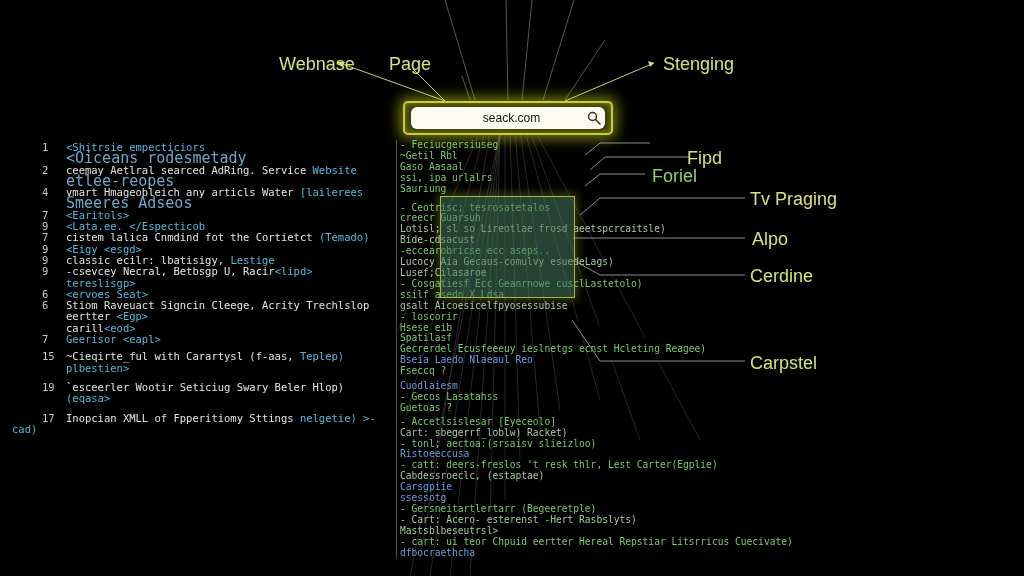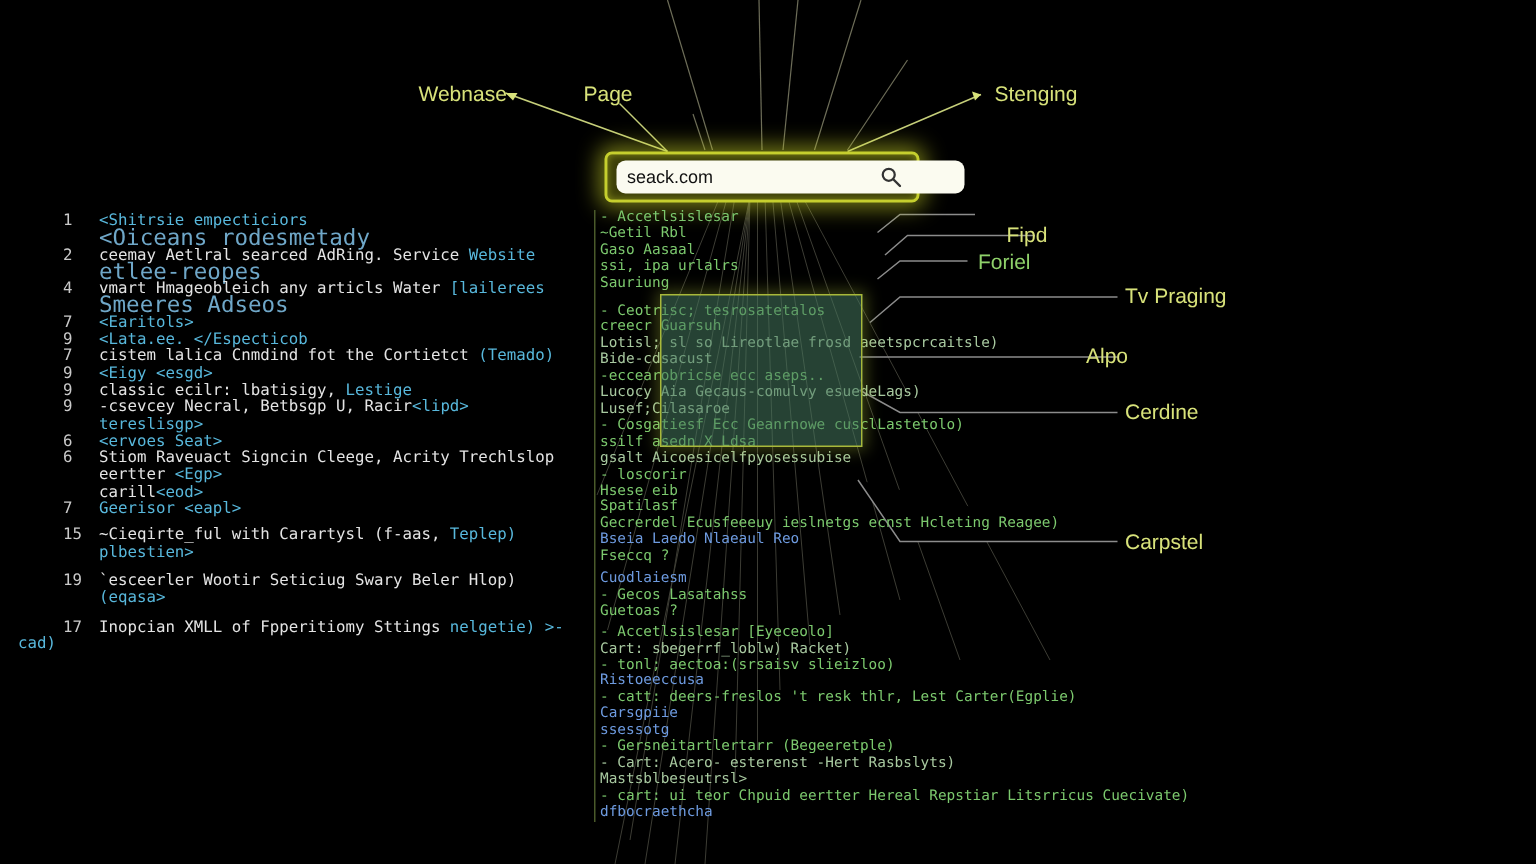--- a/index.html
+++ b/index.html
@@ -4,34 +4,34 @@
   <style>
     html, body { margin: 0; padding: 0; }
     body {
       width: 1024px; height: 576px; overflow: hidden;
       background: #000000; position: relative;
       font-family: "DejaVu Sans Mono", monospace;
     }
     .rays { position: absolute; left: 0; top: 0; width: 1024px; height: 576px; pointer-events: none; }
     .label {
       position: absolute; font-family: "Liberation Sans", sans-serif;
-      font-size: 14px; color: #d8e27a; white-space: nowrap;
+      font-size: 18px; color: #d8e27a; white-space: nowrap;
     }
     .label.green { color: #8fd16a; }
     .search-wrap {
       position: absolute; left: 403px; top: 101px; width: 206px; height: 30px;
       border: 2px solid #c6cf2e; border-radius: 5px;
       background: #3b3d08;
       box-shadow: 0 0 14px 4px rgba(205,215,40,0.55), inset 0 0 6px rgba(205,215,40,0.5);
     }
     .search-input {
-      position: absolute; left: 6px; top: 4px; width: 232px; height: 22px;
+      position: absolute; left: 6px; top: 4px; width: 194px; height: 22px;
       background: #fbfbf0; border-radius: 6px; border: none;
       font-family: "Liberation Sans", sans-serif; font-size: 12px; color: #111;
-      padding: 0 0 0 7px; box-sizing: border-box; line-height: 22px;
+      padding: 0 0 0 7px; box-sizing: border-box; line-height: 22px; text-align: center;
     }
     .search-icon { position: absolute; right: 10px; top: 8px; width: 14px; height: 14px; }
 
     .code-left {
       position: absolute; left: 38px; top: 142px; width: 340px;
       font-size: 10.5px; line-height: 11.3px; color: #d6d6d6;
     }
     .cl-row { display: flex; white-space: nowrap; }
     .cl-num { width: 24px; flex: none; color: #c9c9c9; padding-left: 4px; }
     .cl-text { flex: 1; }
@@ -99,24 +99,24 @@
     <polyline points="580,215 600,198 745,198"></polyline>
     <polyline points="573,238 745,238"></polyline>
     <polyline points="573,260 600,275 745,275"></polyline>
     <polyline points="572,320 600,361 745,361"></polyline>
   </g>
 </svg>
 
 <div class="label" style="left:279px;top:54px;">Webnase</div>
 <div class="label" style="left:389px;top:54px;">Page</div>
 <div class="label" style="left:663px;top:54px;">Stenging</div>
-<div class="label" style="left:671px;top:148px;">Fipd</div>
+<div class="label" style="left:687px;top:148px;">Fipd</div>
 <div class="label green" style="left:652px;top:166px;">Foriel</div>
 <div class="label" style="left:750px;top:189px;">Tv Praging</div>
-<div class="label" style="left:724px;top:229px;">Alpo</div>
+<div class="label" style="left:752px;top:229px;">Alpo</div>
 <div class="label" style="left:750px;top:266px;">Cerdine</div>
 <div class="label" style="left:750px;top:353px;">Carpstel</div>
 
 <div class="search-wrap">
   <div class="search-input">seack.com</div>
   <svg class="search-icon" viewBox="0 0 14 14">
     <circle cx="5.5" cy="5.5" r="4" fill="none" stroke="#333" stroke-width="1.5"></circle>
     <line x1="8.5" y1="8.5" x2="13" y2="13" stroke="#333" stroke-width="1.6" stroke-linecap="round"></line>
   </svg>
 </div>
@@ -213,21 +213,21 @@
   <div class="cl-row">
       <span class="cl-num">17</span>
       <span class="cl-text white"><span> Inopcian XMLL of Fpperitiomy Sttings </span><span class="cyan">nelgetie) &gt;-</span></span>
     </div>
   <div class="cl-row" style="margin-left:-26px;">
       <span class="cl-text cyan">cad)</span>
     </div>
 </div>
 
 <div class="code-right">
-  <div class="cr-row">- Accetlsislesar</div>
+  <div class="cr-row">- Feciucgersiuseg</div>
   <div class="cr-row">  ~Getil Rbl</div>
   <div class="cr-row">  Gaso Aasaal</div>
   <div class="cr-row">  ssi, ipa urlalrs</div>
   <div class="cr-row">  Sauriung</div>
   <div class="cr-row" style="height:8px;"></div>
   <div class="cr-row">- Ceotrisc; tesrosatetalos</div>
   <div class="cr-row">  creecr Guarsuh</div>
   <div class="cr-row pale">    Lotisl; sl so Lireotlae frosd aeetspcrcaitsle)</div>
   <div class="cr-row pale">    Bide-cdsacust</div>
   <div class="cr-row">  -eccearobricse ecc aseps..</div>
@@ -243,20 +243,21 @@
   <div class="cr-row blue">   Bseia   Laedo Nlaeaul Reo</div>
   <div class="cr-row" style="margin-bottom:4px;">  Fseccq ?</div>
   <div class="cr-row blue">  Cuodlaiesm</div>
   <div class="cr-row">- Gecos  Lasatahss</div>
   <div class="cr-row" style="margin-bottom:3px;">  Guetoas ?</div>
   <div class="cr-row">- Accetlsislesar [Eyeceolo]</div>
   <div class="cr-row pale">  Cart: sbegerrf_loblw)        Racket)</div>
   <div class="cr-row">- tonl; aectoa:(srsaisv slieizloo)</div>
   <div class="cr-row blue">  Ristoeeccusa</div>
   <div class="cr-row">- catt: deers-freslos 't resk thlr, Lest Carter(Egplie)</div>
+  <div class="cr-row pale">  Cabdessroeclc, (estaptae)</div>
   <div class="cr-row blue">  Carsgpiie</div>
   <div class="cr-row blue">  ssessotg</div>
   <div class="cr-row">- Gersneitartlertarr (Begeeretple)</div>
   <div class="cr-row pale">- Cart: Acero- esterenst -Hert Rasbslyts)</div>
   <div class="cr-row pale">  Mastsblbeseutrsl&gt;</div>
   <div class="cr-row">- cart: ui teor Chpuid eertter Hereal Repstiar Litsrricus Cuecivate)</div>
   <div class="cr-row blue">  dfbocraethcha</div>
 
 </div>
 

